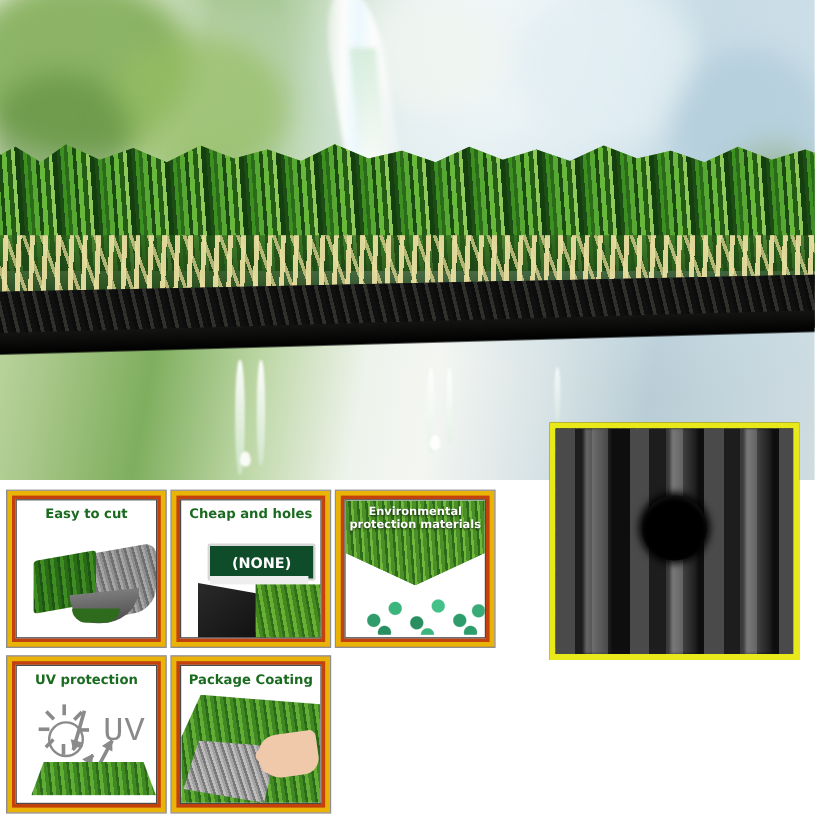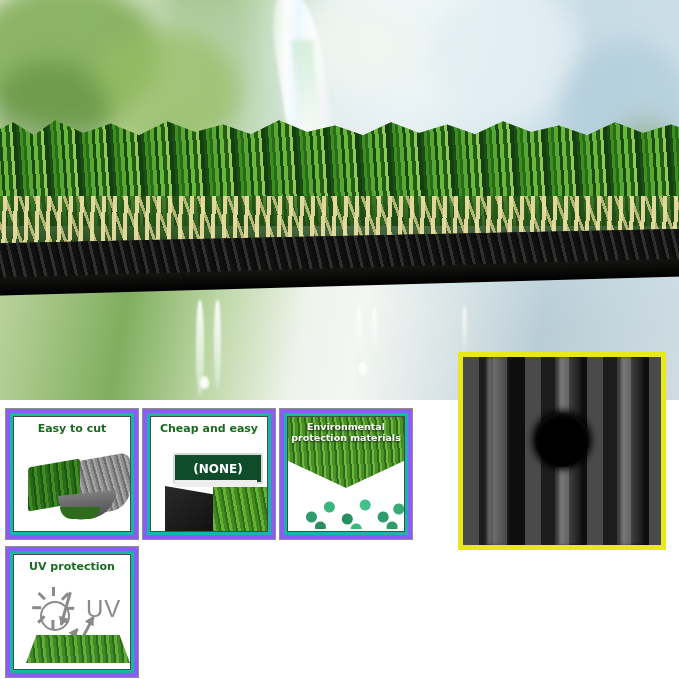--- a/index.html
+++ b/index.html
@@ -107,21 +107,21 @@
 
   
   .caption{position:absolute;left:424px;top:572px;width:255px;text-align:center;
     color:#157a23;font-weight:bold;font-size:19px;line-height:25px;
     font-family:"DejaVu Sans","Liberation Sans",sans-serif;}
 
   
   .grid{position:absolute;left:6px;top:409px;width:410px;height:268px;
     display:grid;grid-template-columns:repeat(3,132px);grid-template-rows:repeat(2,130px);
     column-gap:5px;row-gap:8px;}
-  .panel{position:relative;box-sizing:border-box;border:4px solid #8b5cf6;background:#14b8a6;
+  .panel{position:relative;box-sizing:border-box;border:4px solid #eab308;background:#c2410c;
     outline:1px solid #8e8e8e;overflow:hidden;}
   .panel-inner{position:absolute;inset:3px;border:1px solid #4a4a4a;background:#fff;overflow:hidden;}
   .p-label{position:absolute;left:0;top:5px;width:100%;text-align:center;
     color:#1a6b1f;font-size:11px;font-weight:bold;z-index:3;
     font-family:"DejaVu Sans","Liberation Sans",sans-serif;}
   .p-label.on-img{color:#ffffff;text-shadow:0 1px 2px rgba(0,0,0,.75);top:4px;font-size:9.5px;}
 
   
   .roll-wrap{position:absolute;left:14px;top:40px;width:100px;height:60px;}
   .roll-green{position:absolute;left:0;top:6px;width:52px;height:44px;
@@ -175,22 +175,22 @@
   .no-fire{position:absolute;left:50%;top:22px;width:40px;height:40px;margin-left:-20px;
     border:3px solid #fff;border-radius:50%;}
   .no-fire:after{content:"";position:absolute;left:-2px;top:17px;width:40px;height:3px;
     background:#fff;transform:rotate(-42deg);}
   .flame{position:absolute;left:50%;top:29px;margin-left:-8px;width:16px;height:26px;
     background:#fff;clip-path:polygon(50% 0,74% 34%,66% 30%,80% 62%,66% 100%,34% 100%,20% 66%,34% 44%,40% 52%);}
 
   
   .sun{position:absolute;left:26px;top:46px;width:26px;height:26px;border:2.5px solid #8a8a8a;border-radius:50%;}
   .ray{position:absolute;background:#8a8a8a;width:2.5px;height:9px;left:38px;top:32px;transform-origin:1.2px 21px;}
-  .uv-text{position:absolute;left:72px;top:40px;color:#8a8a8a;font-size:24px;
-    font-family:Liberation Sans, sans-serif;letter-spacing:1px;}
+  .uv-text{position:absolute;left:72px;top:40px;color:#8a8a8a;font-size:28px;
+    font-family:Liberation Mono, monospace;letter-spacing:1px;}
   .arrow{position:absolute;width:2.5px;background:#8a8a8a;transform-origin:top center;}
   .arrow:after{content:"";position:absolute;left:-4px;top:-1px;width:0;height:0;
     border-left:5px solid transparent;border-right:5px solid transparent;border-bottom:9px solid #8a8a8a;}
   .uv-turf{position:absolute;left:12px;bottom:6px;width:104px;height:28px;
     background:repeating-linear-gradient(84deg,#2d6b1a 0 2px,#5fae33 2px 5px,#3f8824 5px 8px);
     clip-path:polygon(10% 0,90% 0,100% 100%,0 100%);}
 
   
   .pc-grass{position:absolute;left:0;top:24px;width:100%;height:98px;
     background:repeating-linear-gradient(82deg,#2b6a19 0 2px,#62ae35 2px 5px,#3f8824 5px 8px);
@@ -259,21 +259,21 @@
           <div class="roll-gray"></div>
           <div class="roll-green"></div>
           <div class="roll-curl"></div>
           <div class="roll-curl-in"></div>
         </div>
       </div>
     </div>
 
     <div class="panel">
       <div class="panel-inner">
-        <div class="p-label">Cheap and easy</div>
+        <div class="p-label">Cheap and holes</div>
         <div class="sign">(NONE)</div>
         <div class="sign-post"></div>
         <div class="mat-black"></div>
         <div class="mat-green"></div>
       </div>
     </div>
 
     <div class="panel">
       <div class="panel-inner">
         <div class="env-grass"></div>
@@ -296,15 +296,25 @@
         <div class="ray" style="transform:rotate(270deg)"></div>
         <div class="ray" style="transform:rotate(315deg)"></div>
         <div class="uv-text">UV</div>
         <div class="arrow" style="left:46px;top:70px;height:34px;transform:rotate(196deg);"></div>
         <div class="arrow" style="left:78px;top:62px;height:38px;transform:rotate(28deg);"></div>
         <div class="arrow" style="left:62px;top:74px;height:26px;transform:rotate(34deg);"></div>
         <div class="uv-turf"></div>
       </div>
     </div>
 
+    <div class="panel">
+      <div class="panel-inner">
+        <div class="pc-grass"></div>
+        <div class="pc-back"></div>
+        <div class="hand"></div>
+        <div class="finger f1"></div>
+        <div class="finger f2"></div>
+        <div class="p-label">Package Coating</div>
+      </div>
+    </div>
 
   </div>
 </div>
 
 </body></html>

